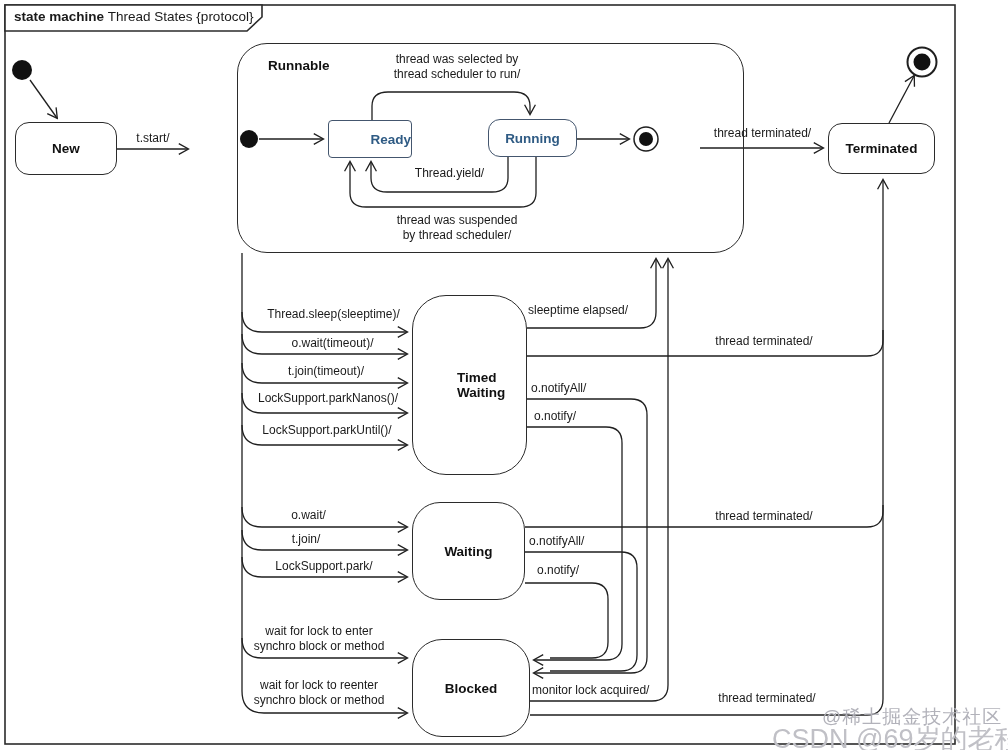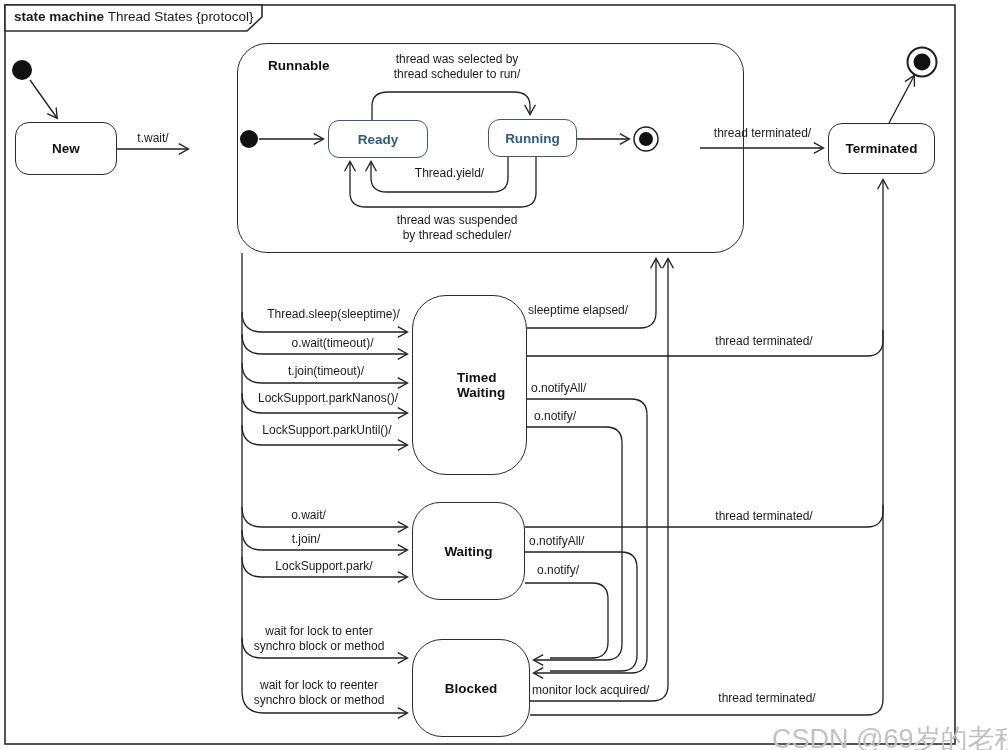--- a/index.html
+++ b/index.html
@@ -82,40 +82,40 @@
 
   <div class="tabtext"><b>state machine</b>&nbsp;<span>Thread States {protocol}</span></div>
 
   <div class="composite" style="left:193px;top:43px;width:507px;height:210px;margin-left:44px;">
     <span class="cname">Runnable</span>
   </div>
 
   <div class="state" style="left:15px;top:122px;width:102px;height:53px;border-radius:14px;">
       <span>New</span>
     </div>
-  <div class="state blue" style="left:328px;top:120px;width:100px;height:38px;border-radius:11px;">
+  <div class="state blue" style="left:328px;top:120px;width:84px;height:38px;border-radius:4px;justify-content:flex-end;">
       <span>Ready</span>
     </div>
   <div class="state blue" style="left:488px;top:119px;width:89px;height:38px;border-radius:12px;">
       <span>Running</span>
     </div>
   <div class="state" style="left:828px;top:123px;width:107px;height:51px;border-radius:14px;">
       <span>Terminated</span>
     </div>
   <div class="state" style="left:412px;top:295px;width:115px;height:180px;border-radius:34px;padding-left:44px;">
       <span>Timed Waiting</span>
     </div>
   <div class="state" style="left:412px;top:502px;width:113px;height:98px;border-radius:28px;">
       <span>Waiting</span>
     </div>
   <div class="state" style="left:412px;top:639px;width:118px;height:98px;border-radius:30px;">
       <span>Blocked</span>
     </div>
 
-  <div class="lbl" style="left:122px;top:131px;width:62px;">t.wait/</div>
+  <div class="lbl" style="left:122px;top:131px;width:62px;">t.start/</div>
   <div class="lbl" style="left:377px;top:52px;width:160px;">
     <div>thread was selected by</div>
     <div>thread scheduler to run/</div>
   </div>
   <div class="lbl" style="left:402px;top:166px;width:95px;">Thread.yield/</div>
   <div class="lbl" style="left:377px;top:213px;width:160px;">
     <div>thread was suspended</div>
     <div>by thread scheduler/</div>
   </div>
   <div class="lbl" style="left:700px;top:126px;width:125px;">thread terminated/</div>
@@ -142,15 +142,16 @@
     <div>wait for lock to enter</div>
     <div>synchro block or method</div>
   </div>
   <div class="lbl" style="left:230px;top:678px;width:178px;">
     <div>wait for lock to reenter</div>
     <div>synchro block or method</div>
   </div>
   <div class="lbl left" style="left:532px;top:683px;">monitor lock acquired/</div>
   <div class="lbl" style="left:706px;top:691px;width:122px;">thread terminated/</div>
 
+  <div class="wm" id="wm1">@稀土掘金技术社区</div>
   <div class="wm" id="wm2">CSDN @69岁的老程序员</div>
 
 </div>
 
 </body></html>

